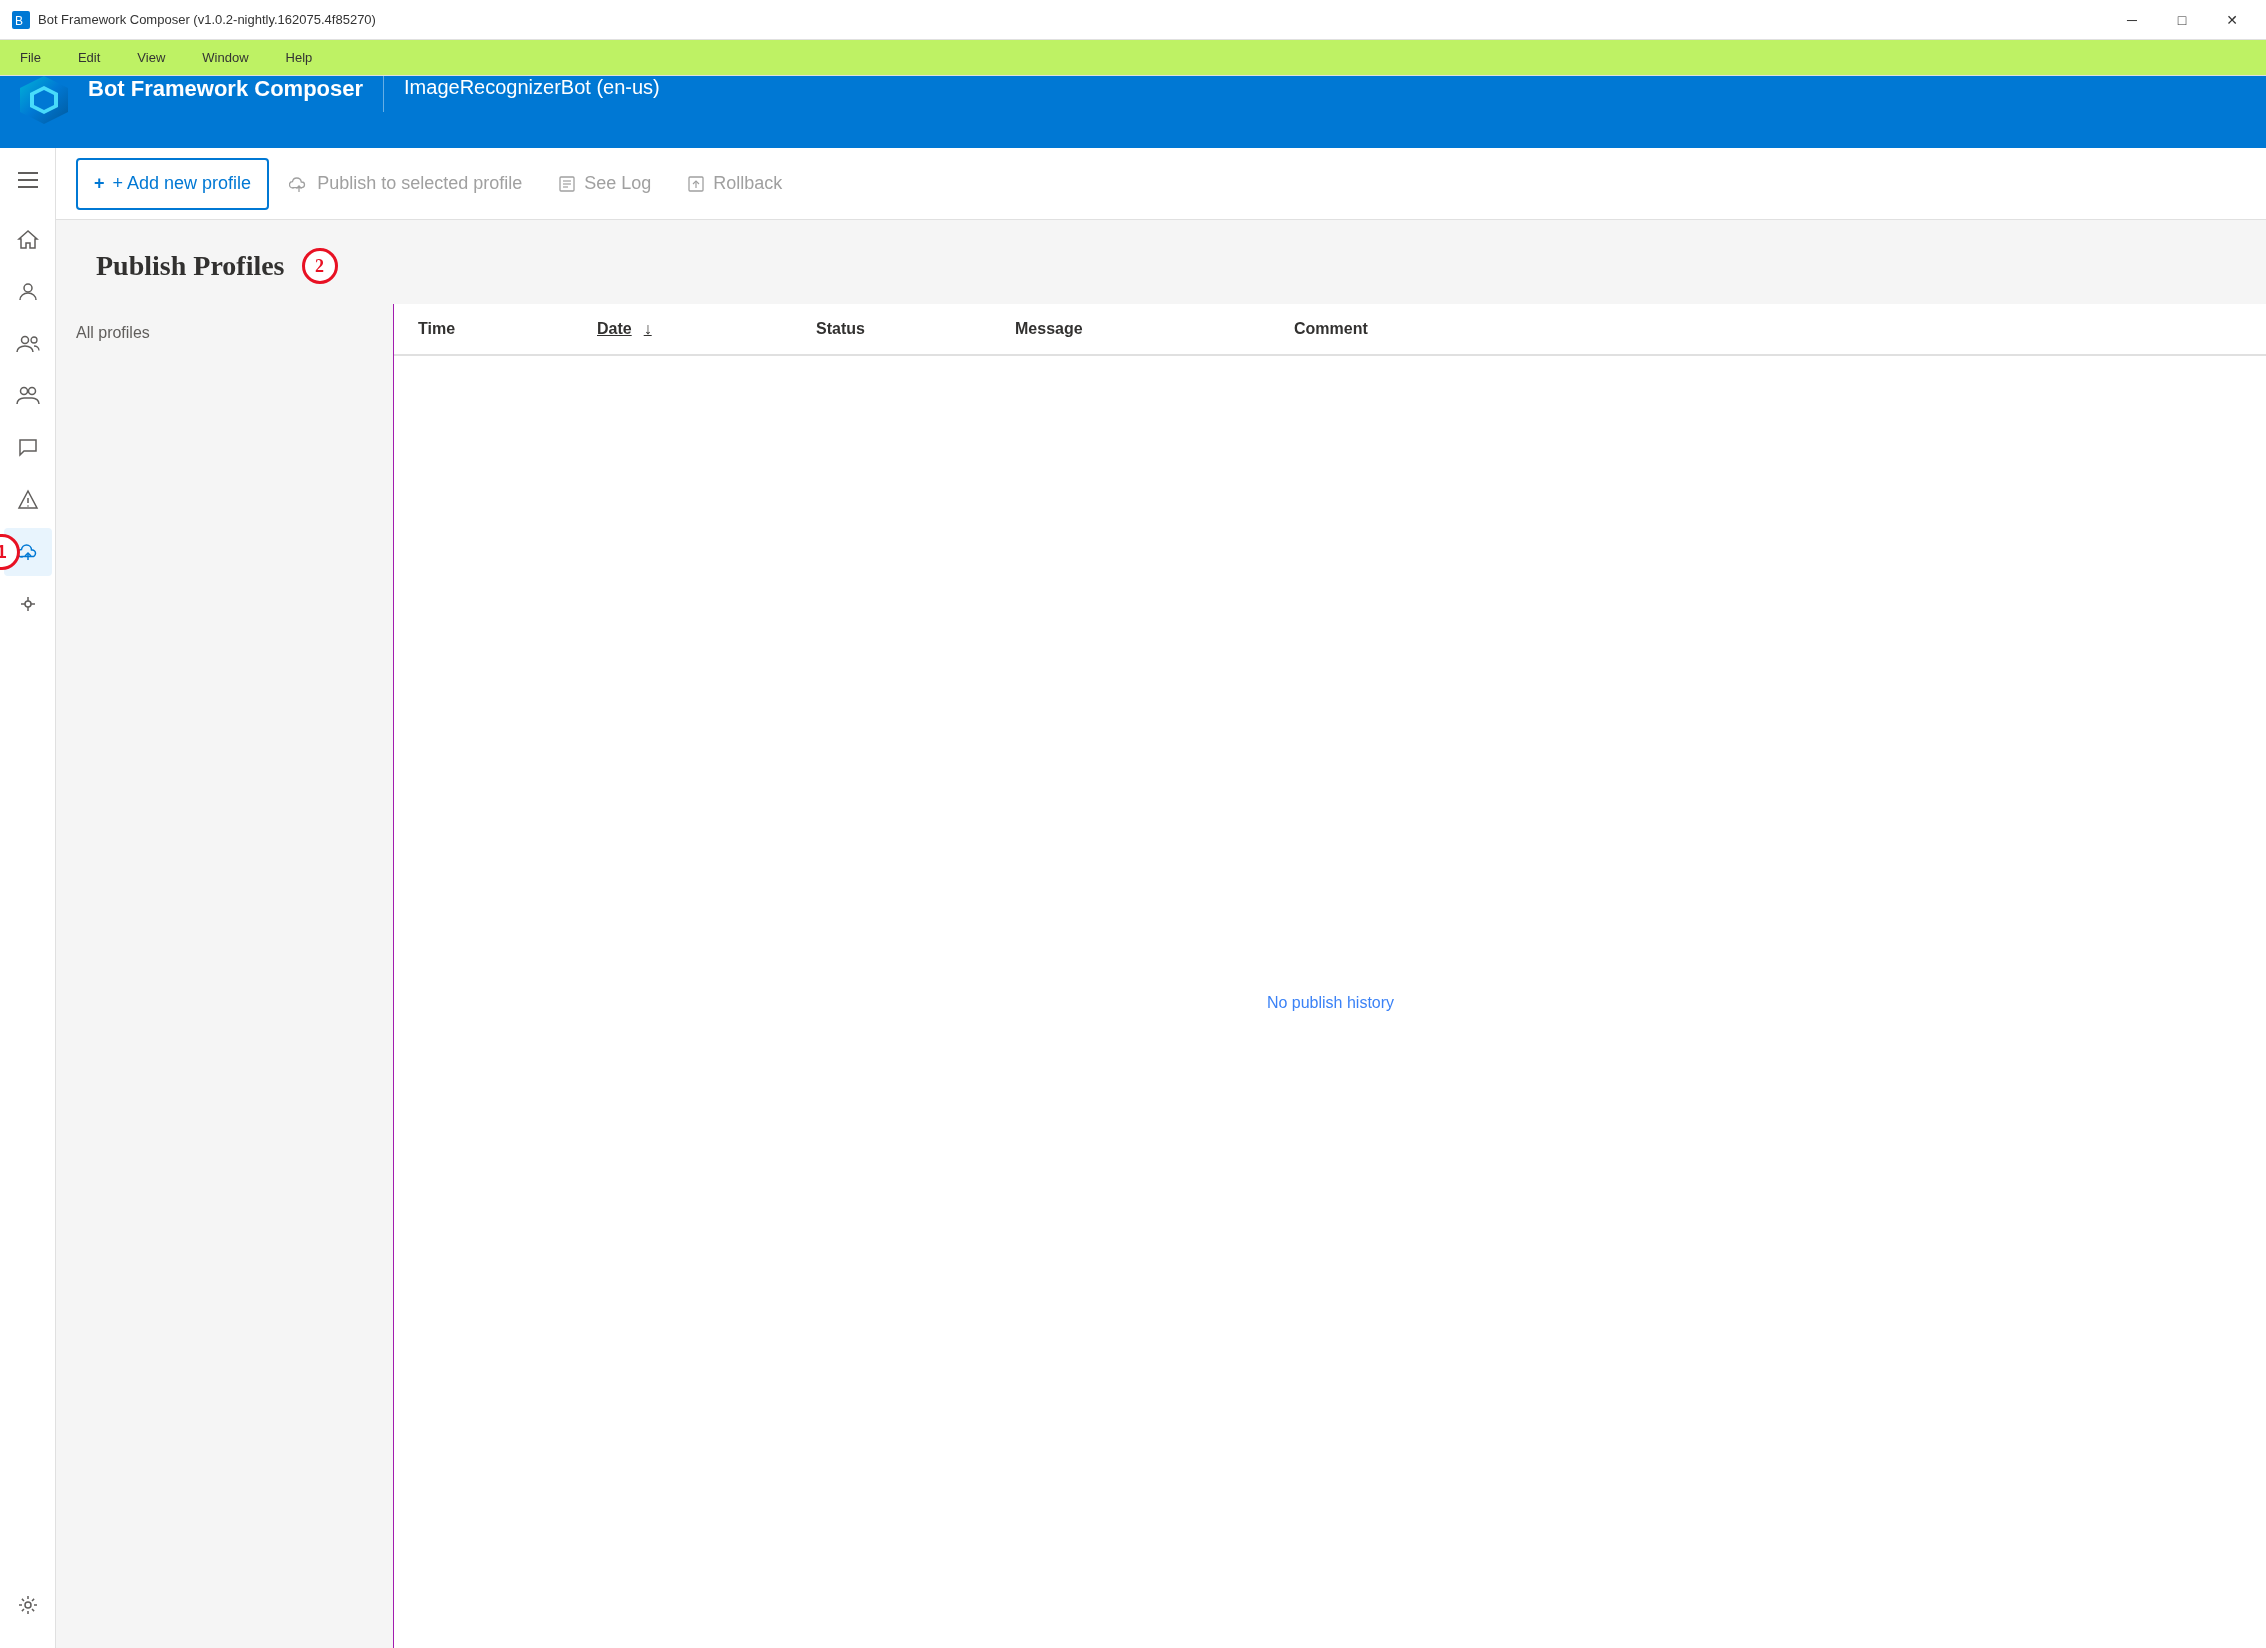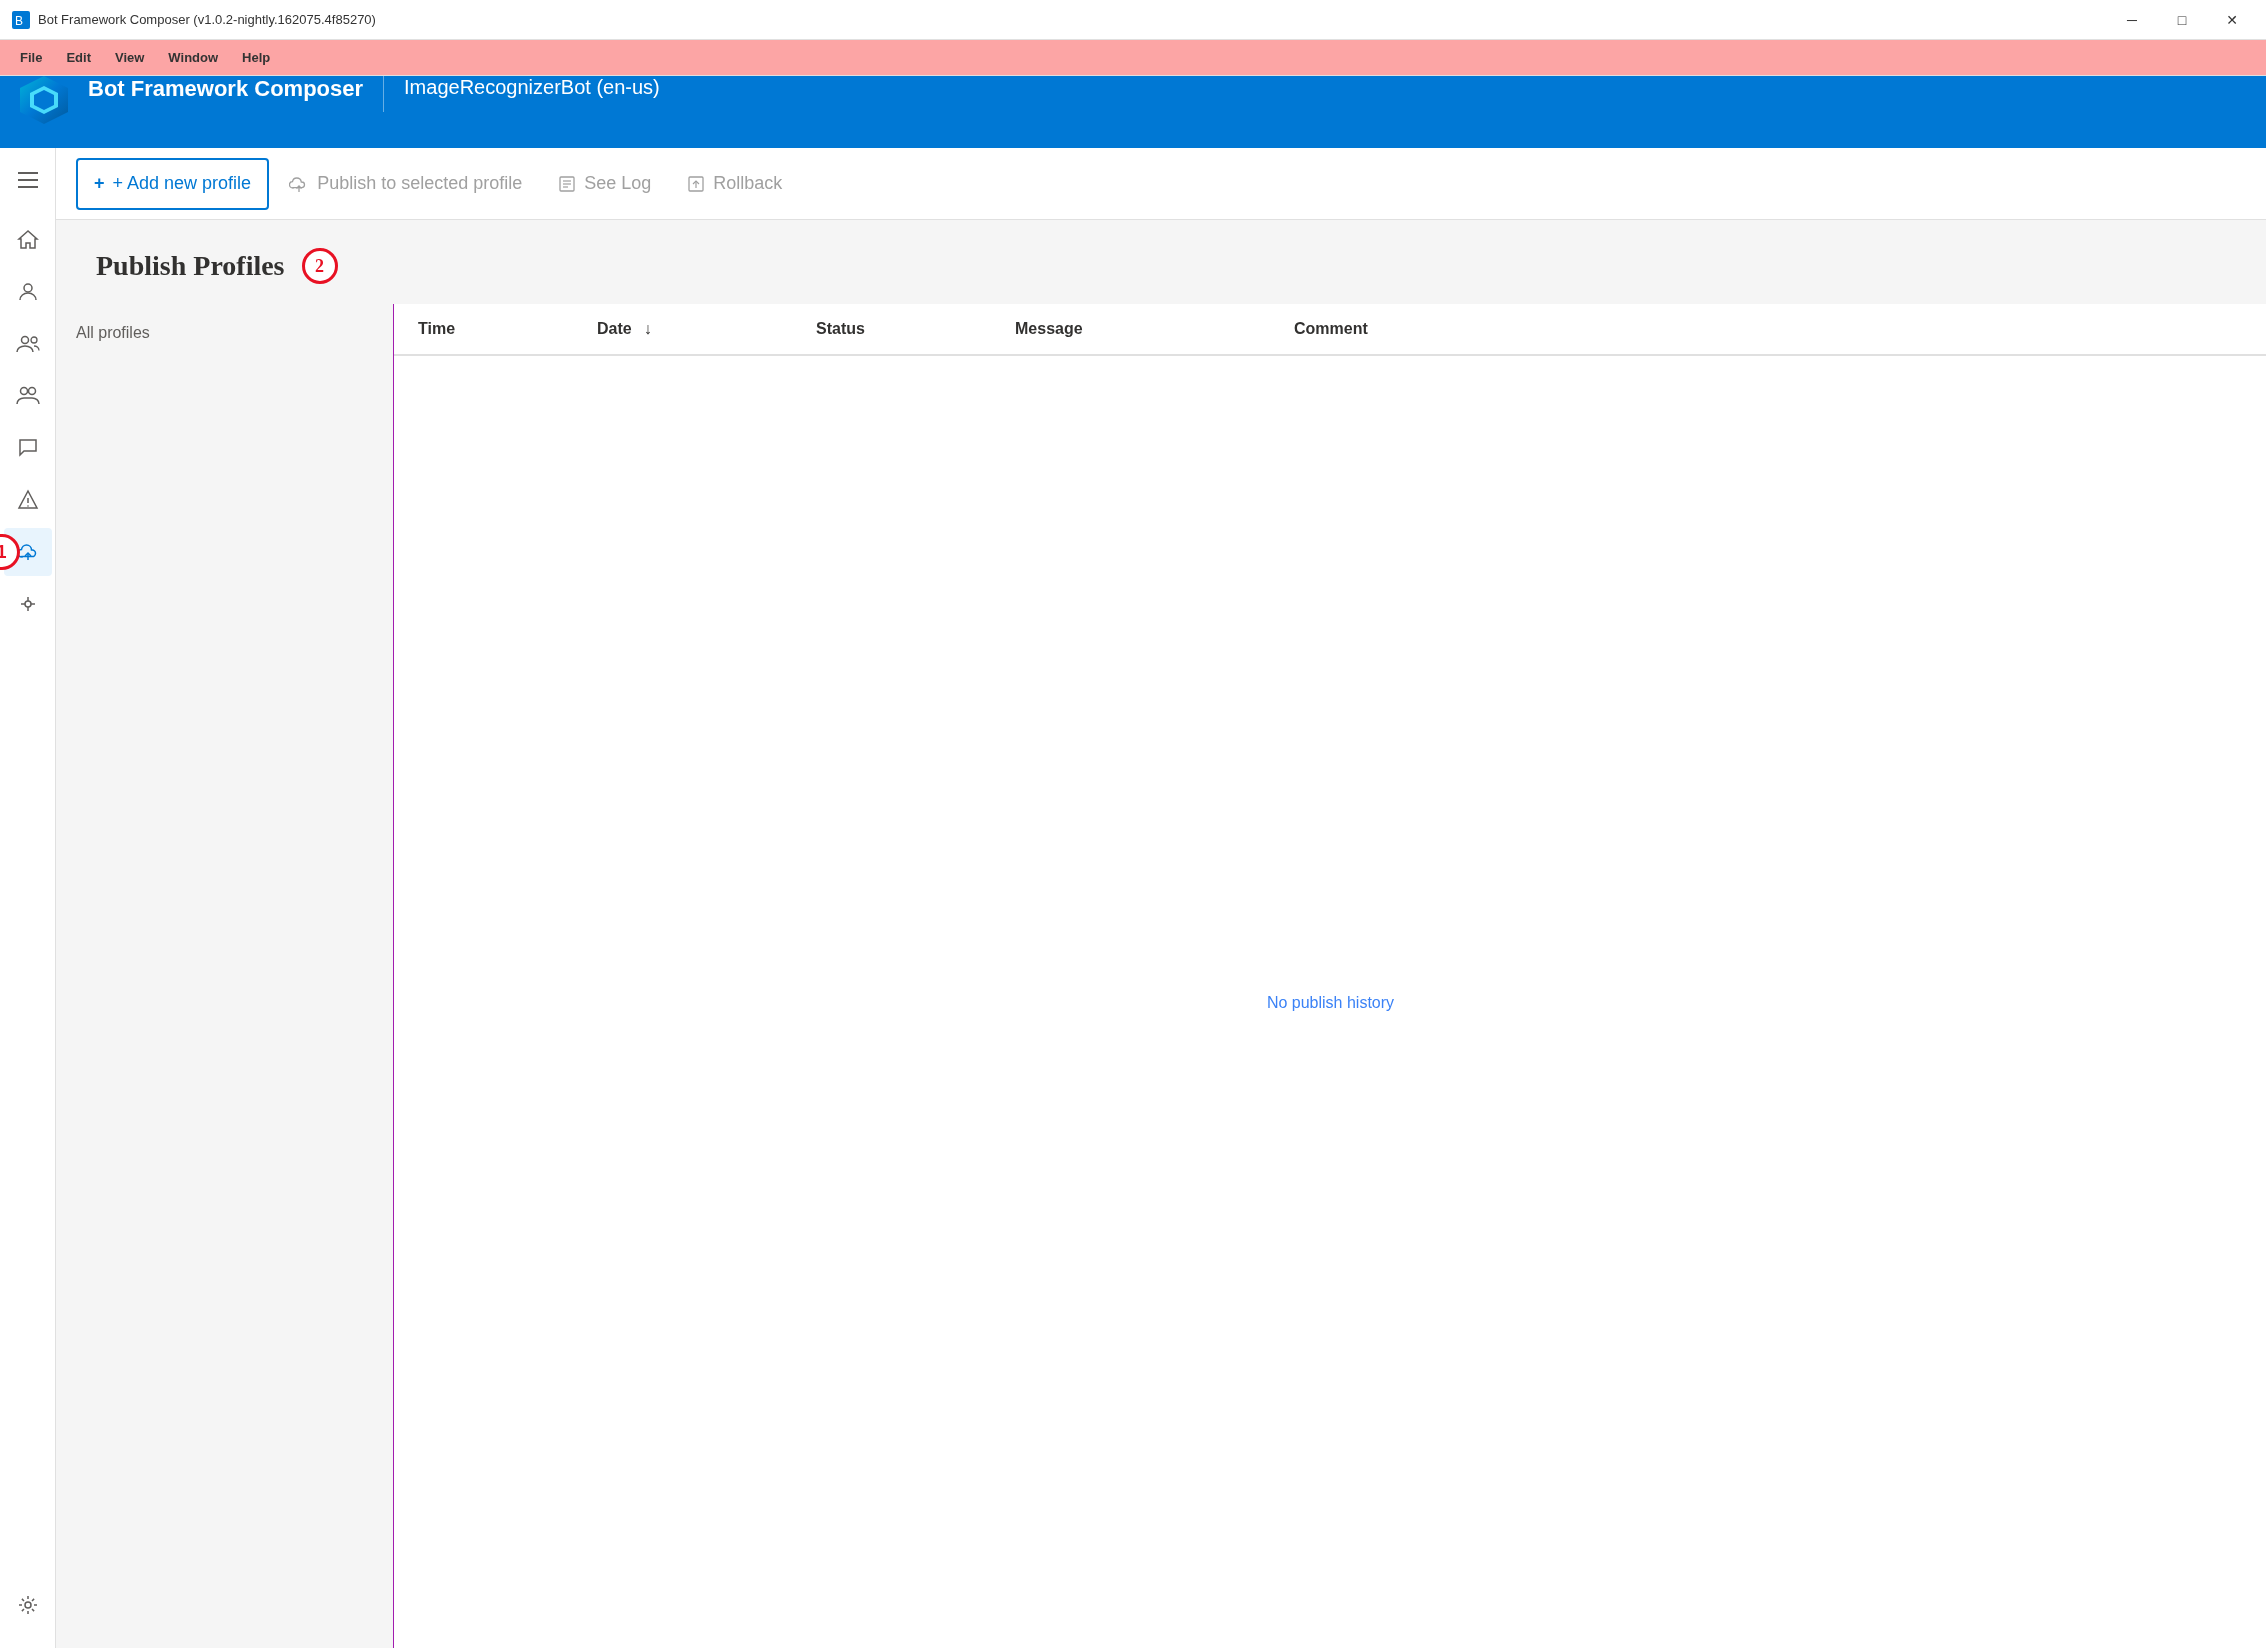--- a/index.html
+++ b/index.html
@@ -15,24 +15,23 @@
     .titlebar-left { display: flex; align-items: center; gap: 8px; }
     .titlebar-controls { display: flex; align-items: center; gap: 4px; }
     .titlebar-controls button {
       background: none; border: none; cursor: pointer;
       width: 46px; height: 40px; font-size: 14px; color: #333;
       display: flex; align-items: center; justify-content: center;
     }
 
     
     .menubar {
-      display: flex; align-items: center; gap: 0;
-      background: #fca5a5; height: 36px; padding: 0 8px;
+      display: flex; align-items: center; gap: 13px;
+      background: #bef264; height: 36px; padding: 0 8px;
       border-bottom: 1px solid #e0e0e0;
-      font-weight: bold;
     }
     .menubar-item {
       padding: 4px 12px; cursor: pointer; font-size: 13px; color: #333;
       border-radius: 3px;
     }
 
     
     .app-header {
       display: flex; align-items: flex-start;
       background: #0078d4; height: 72px; padding: 0 20px; gap: 20px;
@@ -129,21 +128,21 @@
 
     
     .publish-history { flex: 1; background: #fff; display: flex; flex-direction: column; }
     .history-table-header {
       display: flex; padding: 16px 24px;
       border-bottom: 2px solid #e0e0e0;
       font-size: 16px; font-weight: 600; color: #323130;
     }
     .history-col { flex: 1; }
     .history-col.time { flex: 0 0 179px; }
-    .history-col.date { flex: 0 0 219px; display: flex; align-items: center; gap: 12px; }
+    .history-col.date { flex: 0 0 219px; display: flex; align-items: center; gap: 12px; text-decoration: underline; }
     .history-col.status { flex: 0 0 199px; }
     .history-col.message { flex: 0 0 279px; }
     .history-col.comment { flex: 1; }
 
     .history-empty {
       flex: 1; display: flex; align-items: center; justify-content: center;
       font-size: 16px; color: #3b82f6;
     }
 
     

